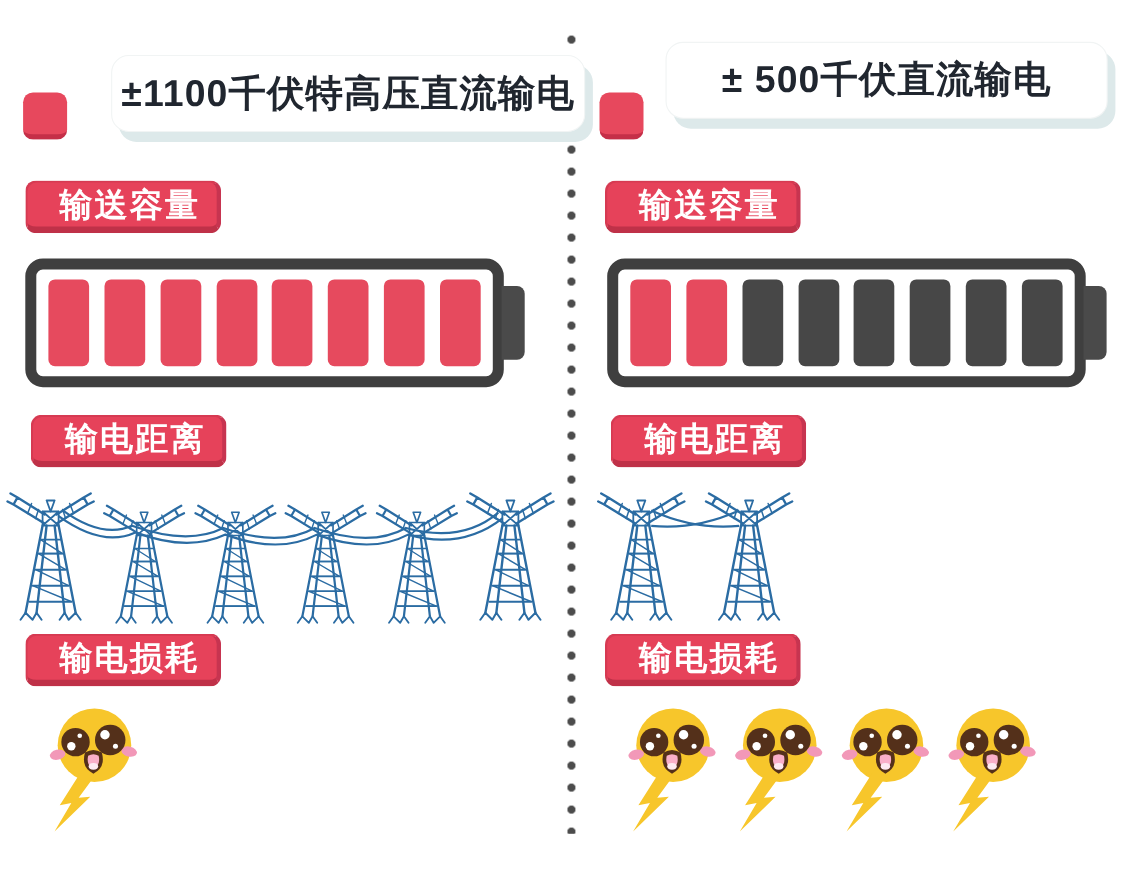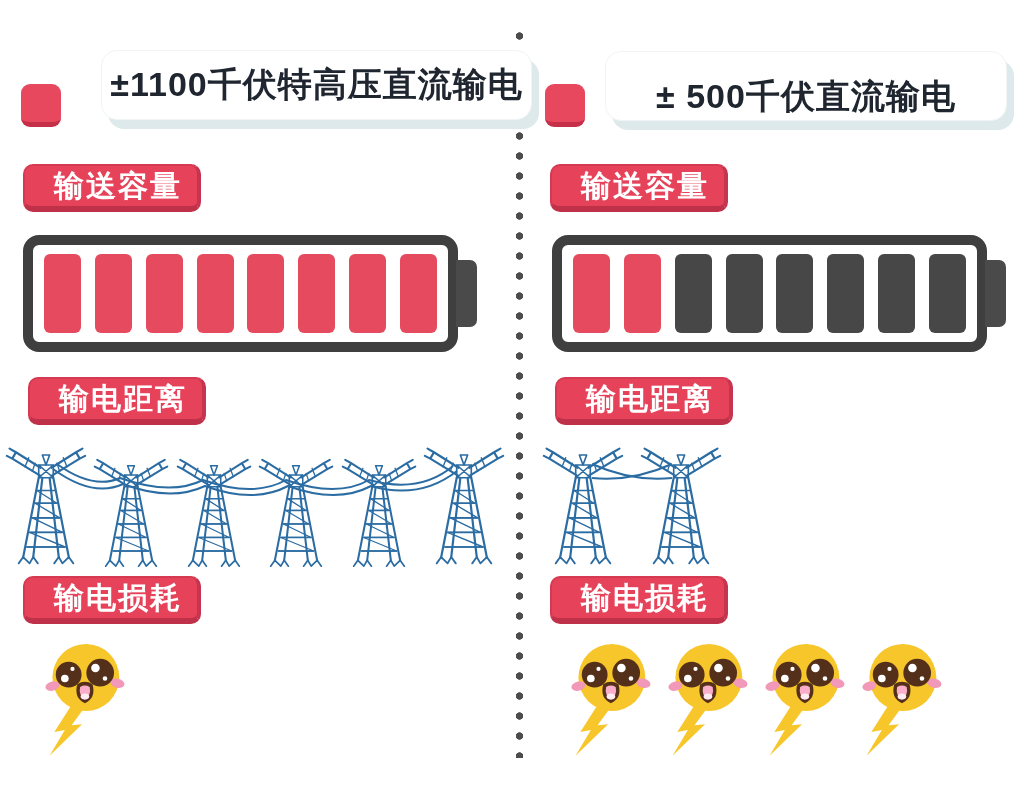--- a/index.html
+++ b/index.html
@@ -219,21 +219,21 @@
       <circle cx="58" cy="30" r="4.5" fill="#ffffff"></circle>
       <circle cx="68" cy="41" r="2.4" fill="#ffffff"></circle>
       <path d="M39 47 Q 47 42 55 47 Q 59 61 47 67 Q 35 61 39 47 Z" fill="#54301a"></path>
       <path d="M42 50 Q 47 47 52 50 Q 54 59 47 62.5 Q 40 59 42 50 Z" fill="#f9afc9"></path>
       <ellipse cx="47" cy="60" rx="4.5" ry="3.2" fill="#fdeaf2"></ellipse>
     </svg>
   </div>
     </div>
 
   <div class="hdr-square" style="left:545px;top:84px;"></div>
-  <div class="hdr-box" style="left:605px;top:51px;width:400px;align-items:flex-end;">
+  <div class="hdr-box" style="left:605px;top:38px;width:400px;">
     <span class="t">± 500千伏直流输电</span>
   </div>
 
   <div class="pill" style="left:550px;top:164px;">
     <span>输送容量</span>
   </div>
   <div class="battery" style="left:552px;top:235px;">
     <div class="bat-body">
         <div class="cell on"></div>
         <div class="cell on"></div>

